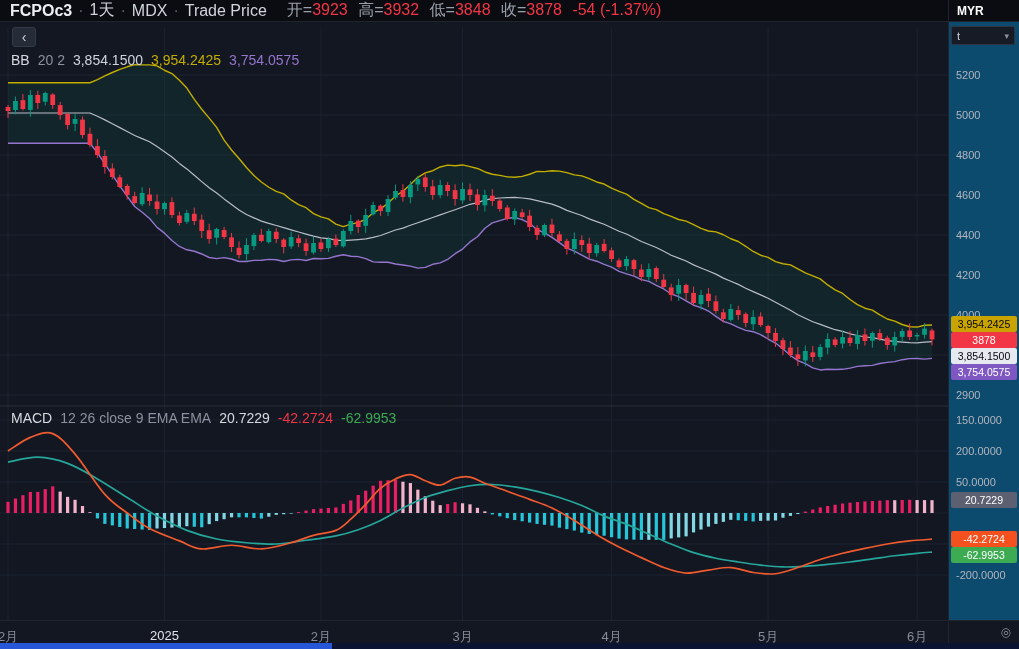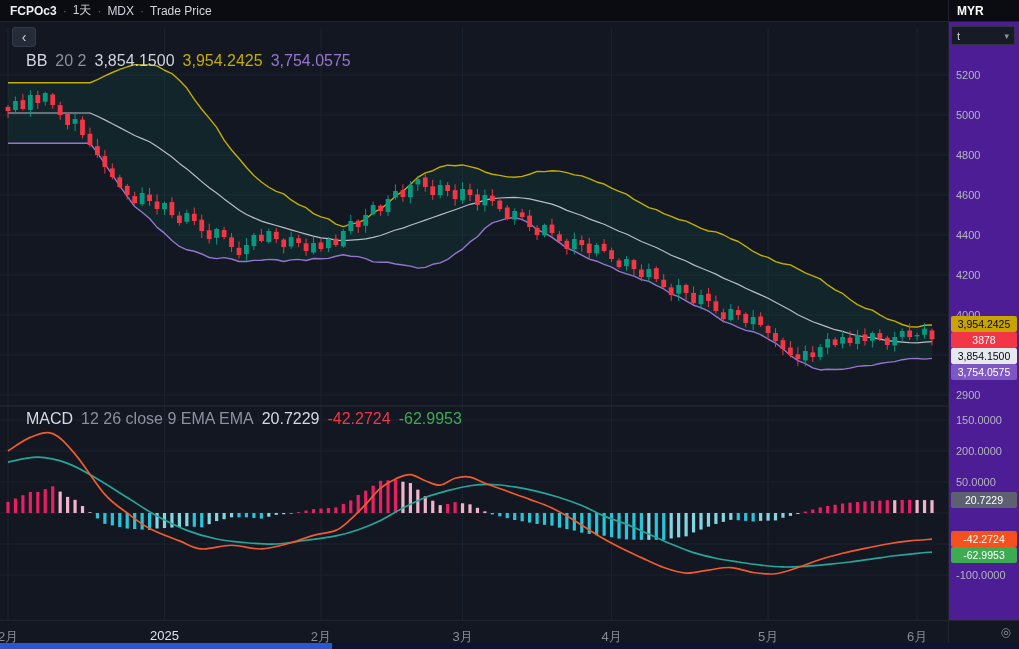--- a/index.html
+++ b/index.html
@@ -2,21 +2,21 @@
 <html><head>
 <meta charset="utf-8">
 <style>
   html,body{margin:0;padding:0;background:#05060a;}
   .screen{position:relative;width:1019px;height:649px;background:#131722;overflow:hidden;
           font-family:"Liberation Sans","DejaVu Sans",sans-serif;}
   .screen *{box-sizing:border-box;}
 
   .header{position:absolute;left:0;top:0;width:948px;height:22px;background:#0a0c11;
           border-bottom:1px solid #20242e;display:flex;align-items:center;gap:6px;
-          padding-left:10px;font-size:12px;color:#d1d4dc;z-index:10;white-space:nowrap;}
+          padding-left:10px;font-size:16px;color:#d1d4dc;z-index:10;white-space:nowrap;}
   .header .sym{color:#eceef2;font-weight:bold;}
   .header .sep{color:#5d6470;}
   .ohlc{margin-left:8px;}
   .ohlc .ol{color:#9aa0aa;margin-left:6px;}
   .ohlc .ov{color:#f23645;}
   .ohlc .chg{margin-left:6px;color:#f23645;}
 
   .myr{position:absolute;left:948px;top:0;width:71px;height:22px;background:#0a0c11;
        border-left:1px solid #20242e;border-bottom:1px solid #20242e;color:#fff;
        font-size:12px;font-weight:bold;display:flex;align-items:center;padding-left:8px;z-index:11;}
@@ -24,33 +24,33 @@
       border:1px solid #2f3442;border-radius:2px;color:#d1d4dc;font-size:11px;
       display:flex;align-items:center;justify-content:space-between;padding:0 5px;z-index:12;cursor:pointer;}
   .dd .caret{color:#8b919e;font-size:9px;}
 
   #chart-svg{position:absolute;left:0;top:0;z-index:1;}
 
   .back{position:absolute;left:12px;top:27px;width:24px;height:20px;background:#262b38;
         border:1px solid #343a4a;border-radius:3px;color:#cfd3dc;font-size:14px;
         display:flex;align-items:center;justify-content:center;z-index:12;cursor:pointer;padding:0;}
 
-  .legend{position:absolute;z-index:8;display:flex;gap:8px;font-size:16px;align-items:center;white-space:nowrap;margin-left:15px;}
+  .legend{position:absolute;z-index:8;display:flex;gap:8px;font-size:14px;align-items:center;white-space:nowrap;}
   .legend.bb{left:11px;top:52px;}
   .legend.macd{left:11px;top:410px;}
   .lt{color:#d6d9e0;}
   .lp{color:#8b919e;}
   .bb .basis{color:#cfd3dc;}
   .bb .upper{color:#c2ad00;}
   .bb .lower{color:#9575cd;}
   .macd .histv{color:#d6d9e0;}
   .macd .macdv{color:#f23645;}
   .macd .sigv{color:#3cab52;}
 
-  .right-axis{position:absolute;left:948px;top:0;width:71px;height:649px;background:#4c1d95;
+  .right-axis{position:absolute;left:948px;top:0;width:71px;height:649px;background:#0c4a6e;
               border-left:1px solid #20242e;z-index:6;}
   .tick{position:absolute;left:7px;transform:translateY(-50%);font-size:11px;color:#b2b5be;white-space:nowrap;}
   .pricebadge{position:absolute;left:2px;width:66px;height:16px;line-height:16px;border-radius:2px;
          font-size:10.5px;text-align:center;font-weight:500;white-space:nowrap;}
 
   .time-axis{position:absolute;left:0;top:620px;width:948px;height:23px;background:#131722;
              border-top:1px solid #20242e;z-index:6;overflow:hidden;}
   .tlabel{position:absolute;top:7px;transform:translateX(-50%);font-size:13px;color:#868c99;white-space:nowrap;}
   .tlabel.major{color:#dfe2e8;text-align:right;}
 
@@ -71,20 +71,27 @@
 <div class="screen">
 
   <div class="header">
     <span class="sym">FCPOc3</span>
     <span class="sep">·</span>
     <span>1天</span>
     <span class="sep">·</span>
     <span>MDX</span>
     <span class="sep">·</span>
     <span>Trade Price</span>
+    <span class="ohlc">
+      <span class="ol">开=</span><span class="ov">3923</span>
+      <span class="ol">高=</span><span class="ov">3932</span>
+      <span class="ol">低=</span><span class="ov">3848</span>
+      <span class="ol">收=</span><span class="ov">3878</span>
+      <span class="chg">-54 (-1.37%)</span>
+    </span>
   </div>
 
   <div class="myr">
     <span>MYR</span>
   </div>
 
   <div class="dd">
     <span>t</span>
     <span class="caret">▾</span>
   </div>
@@ -524,21 +531,21 @@
       <div class="tick" style="top: 235px;">4400</div>
       <div class="tick" style="top: 275px;">4200</div>
       <div class="tick" style="top: 315px;">4000</div>
       <div class="tick" style="top: 355px;">3800</div>
       <div class="tick" style="top: 395px;">2900</div>
       <div class="tick" style="top: 420px;">150.0000</div>
       <div class="tick" style="top: 451px;">200.0000</div>
       <div class="tick" style="top: 482px;">50.0000</div>
       <div class="tick" style="top: 497px;">0.0000</div>
       <div class="tick" style="top: 544px;">-50.0000</div>
-      <div class="tick" style="top: 575px;">-100.0000</div>
+      <div class="tick" style="top: 575px;">-200.0000</div>
       <div class="pricebadge" style="top: 316.151px; background: rgb(201, 164, 0); color: rgb(6, 8, 12);">3,954.2425</div>
       <div class="pricebadge" style="top: 332.151px; background: rgb(242, 54, 69); color: rgb(255, 255, 255);">3878</div>
       <div class="pricebadge" style="top: 348.151px; background: rgb(230, 233, 239); color: rgb(6, 8, 12);">3,854.1500</div>
       <div class="pricebadge" style="top: 364.151px; background: rgb(126, 87, 194); color: rgb(255, 255, 255);">3,754.0575</div>
       <div class="pricebadge" style="top: 492.152px; background: rgb(92, 96, 112); color: rgb(255, 255, 255);">20.7229</div>
       <div class="pricebadge" style="top: 531.209px; background: rgb(244, 81, 30); color: rgb(255, 255, 255);">-42.2724</div>
       <div class="pricebadge" style="top: 547.209px; background: rgb(60, 171, 82); color: rgb(255, 255, 255);">-62.9953</div>
     </div>
 
   <div class="time-axis">

